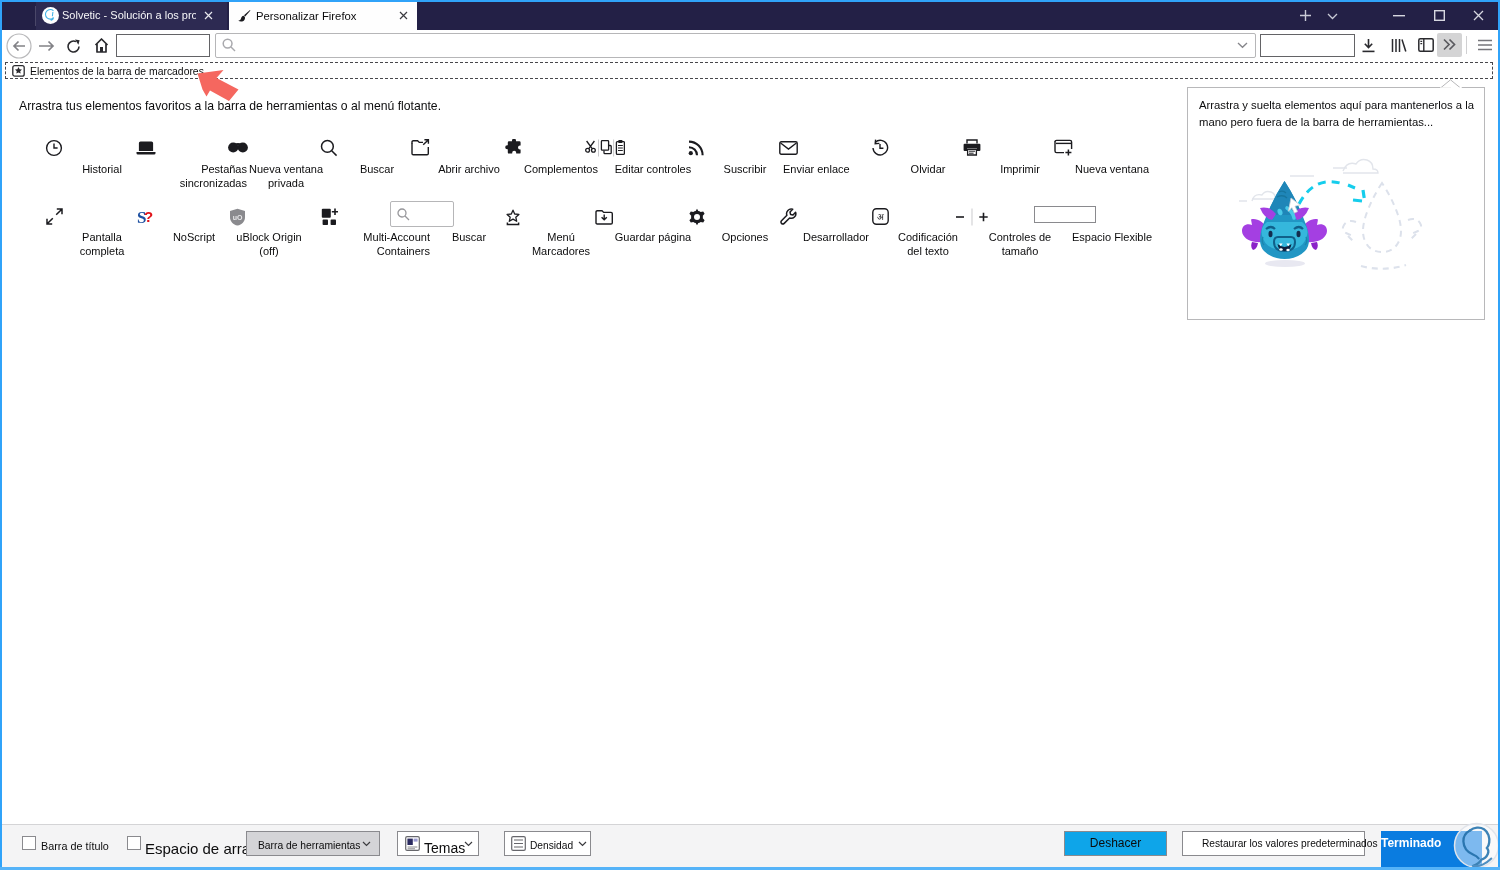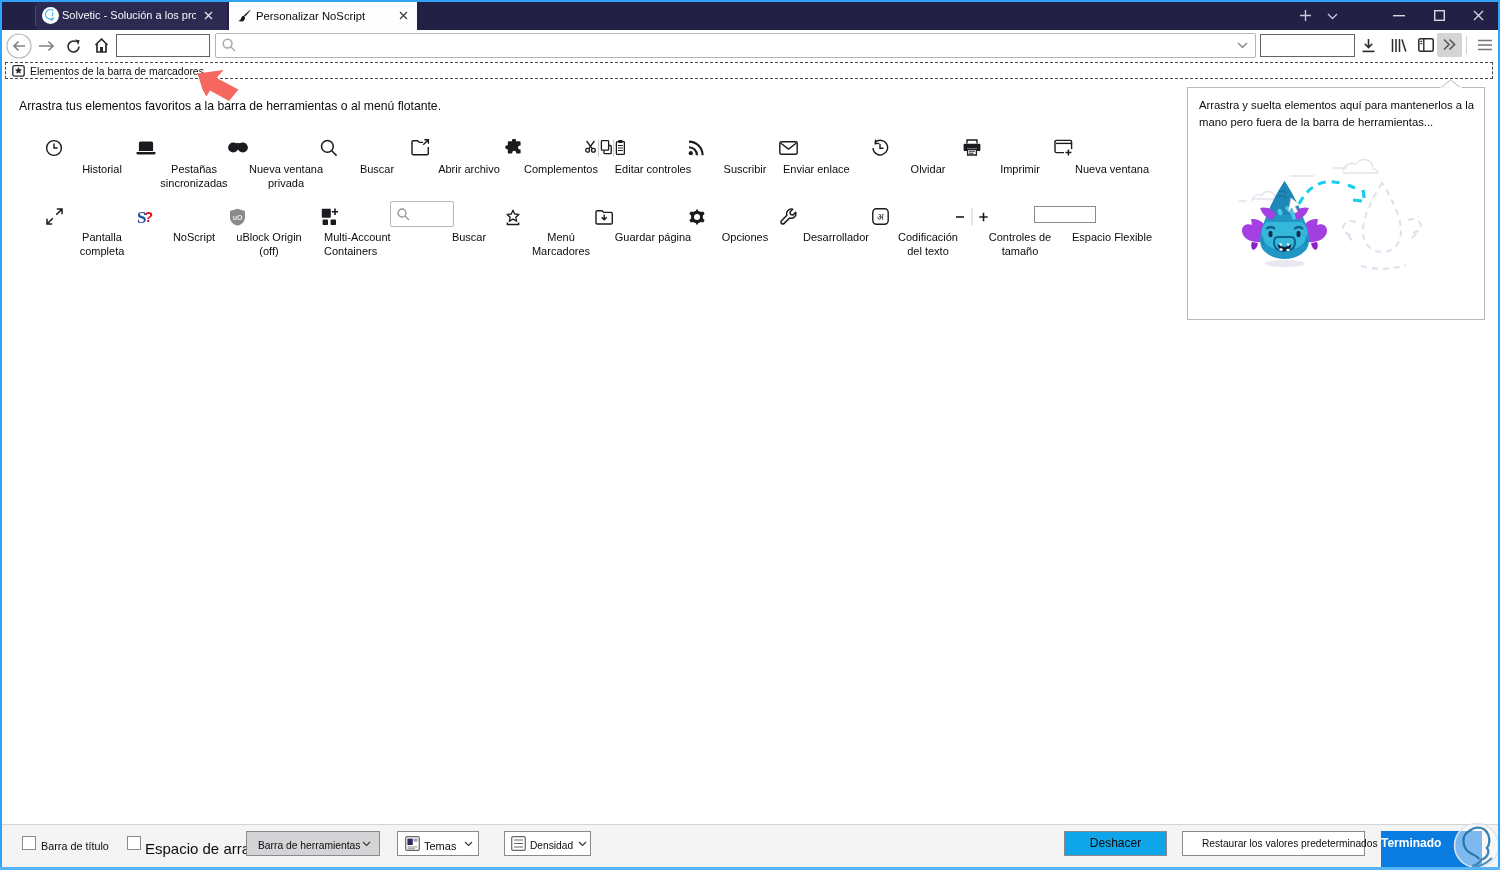--- a/index.html
+++ b/index.html
@@ -25,21 +25,21 @@
 <div class="abs" style="left:62px;top:9px;width:134px;height:14px;overflow:hidden;font-size:11px;color:#f6f6f8;white-space:nowrap;">Solvetic - Solución a los problem</div>
 <svg class="abs" style="left:204px;top:11px;" width="9" height="9" viewBox="0 0 9 9">
     <path d="M1 1 L8 8 M8 1 L1 8" stroke="#e8e8ee" stroke-width="1.2"></path>
   </svg>
 
 <div class="abs" style="left:229px;top:2px;width:188px;height:28px;background:#fefefe;"></div>
 <svg class="abs" style="left:237px;top:9px;" width="14" height="14" viewBox="0 0 14 14">
   <path d="M13 1 L7 6.2 L8.2 7.4 L13.4 1.4 Z" fill="#1a1a1e"></path>
   <path d="M6.6 6.8 C5 7 4.4 8.2 4 9.6 C3.6 11 2.6 11.6 1.2 11.8 C3.2 13 6.2 12.8 7.4 11 C8.2 9.8 8.2 8 7.6 7.4 Z" fill="#1a1a1e"></path>
 </svg>
-<div class="abs" style="left:256px;top:9.5px;font-size:11.3px;color:#0c0c0d;white-space:nowrap;">Personalizar NoScript</div>
+<div class="abs" style="left:256px;top:9.5px;font-size:11.3px;color:#0c0c0d;white-space:nowrap;">Personalizar Firefox</div>
 <svg class="abs" style="left:399px;top:11px;" width="9" height="9" viewBox="0 0 9 9">
     <path d="M1 1 L8 8 M8 1 L1 8" stroke="#3b3b40" stroke-width="1.2"></path>
   </svg>
 
 <svg class="abs" style="left:1299px;top:9px;" width="13" height="13" viewBox="0 0 13 13">
     <path d="M6.5 1 V12 M1 6.5 H12" stroke="#c9cad6" stroke-width="1.4"></path>
   </svg>
 <svg class="abs" style="left:1327px;top:13px;" width="11" height="7" viewBox="0 0 11 7">
     <path d="M1 1 L5.5 5.5 L10 1" stroke="#c9cad6" stroke-width="1.3" fill="none"></path>
   </svg>
@@ -118,21 +118,21 @@
 <polygon points="197.5,73.5 223.5,70 216.5,78 238.5,89.5 229,101 210,90.5 206.5,96.5 202.5,89.5" fill="#f5675f"></polygon>
 </svg>
 
 <div class="abs" style="left:19px;top:98.5px;font-size:12.2px;color:#0c0c0d;">Arrastra tus elementos favoritos a la barra de herramientas o al menú flotante.</div>
 
 <div class="abs lbl" style="left:1px;top:161.5px;width:106px;text-align:center;">Historial</div>
 <svg class="abs" style="left:45px;top:139px;" width="18" height="18" viewBox="0 0 18 18">
     <circle cx="9" cy="9" r="7.4" fill="none" stroke="#1b1b1f" stroke-width="1.4"></circle>
 <path d="M9 4.6 V9 H12.6" fill="none" stroke="#1b1b1f" stroke-width="1.4"></path>
   </svg>
-<div class="abs lbl" style="left:93px;top:161.5px;width:106px;text-align:center;">Pestañas<br>sincronizadas</div>
+<div class="abs lbl" style="left:93px;top:161.5px;width:106px;text-align:right;">Pestañas<br>sincronizadas</div>
 <svg class="abs" style="left:136px;top:140px;" width="20" height="16" viewBox="0 0 20 16">
     <path d="M4.5 1.5 h11 a1.6 1.6 0 0 1 1.6 1.6 V11 H2.9 V3.1 a1.6 1.6 0 0 1 1.6-1.6 Z" fill="#1b1b1f"></path>
 <path d="M0.5 12 h19 v1.2 a1.4 1.4 0 0 1 -1.4 1.4 H1.9 a1.4 1.4 0 0 1 -1.4 -1.4 Z" fill="#1b1b1f"></path>
   </svg>
 <div class="abs lbl" style="left:185px;top:161.5px;width:106px;text-align:center;">Nueva ventana<br>privada</div>
 <svg class="abs" style="left:228px;top:142px;" width="20" height="11" viewBox="0 0 20 11">
     <circle cx="5.2" cy="5.5" r="5.1" fill="#1b1b1f"></circle>
 <circle cx="14.8" cy="5.5" r="5.1" fill="#1b1b1f"></circle>
 <path d="M6 2.2 q4 -2.6 8 0 l-0.7 2.6 q-3.3 -2 -6.6 0 Z" fill="#1b1b1f"></path>
   </svg>
@@ -207,21 +207,21 @@
 <div class="abs lbl" style="left:93px;top:229.5px;width:106px;text-align:center;">NoScript</div>
 <svg class="abs" style="left:137px;top:208px;" width="18" height="18" viewBox="0 0 18 18">
     <text x="0" y="15" font-family="Liberation Serif,serif" font-weight="bold" font-size="17" fill="#1c4fa0">S</text>
 <text x="7" y="14" font-family="Liberation Sans,sans-serif" font-weight="bold" font-size="15" fill="#e01218">?</text>
   </svg>
 <div class="abs lbl" style="left:168px;top:229.5px;width:106px;text-align:center;">uBlock Origin<br>(off)</div>
 <svg class="abs" style="left:229px;top:208px;" width="17" height="18" viewBox="0 0 17 18">
     <path d="M8.5 0.8 L16 3 V9 C16 13.8 12.8 16.6 8.5 17.6 C4.2 16.6 1 13.8 1 9 V3 Z" fill="#8a8a8e"></path>
 <text x="8.5" y="11.6" font-size="7" font-weight="bold" fill="#e8e8ea" text-anchor="middle" font-family="Liberation Sans,sans-serif">uO</text>
   </svg>
-<div class="abs lbl" style="left:276px;top:229.5px;width:106px;text-align:left;">Multi-Account<br>Containers</div>
+<div class="abs lbl" style="left:276px;top:229.5px;width:106px;text-align:right;">Multi-Account<br>Containers</div>
 <svg class="abs" style="left:321px;top:208px;" width="17" height="17" viewBox="0 0 17 17">
     <rect x="0.8" y="0.8" width="9" height="9" rx="1" fill="#1b1b1f"></rect>
 <path d="M14 0.5 V7 M10.8 3.8 H17.2" stroke="#1b1b1f" stroke-width="1.6"></path>
 <rect x="1.6" y="11.6" width="5.4" height="5.4" rx="0.8" fill="#1b1b1f"></rect>
 <rect x="9.6" y="11.6" width="5.4" height="5.4" rx="0.8" fill="#1b1b1f"></rect>
   </svg>
 <div class="abs lbl" style="left:368px;top:229.5px;width:106px;text-align:center;">Buscar</div>
 <div class="abs" style="left:390px;top:201px;width:62px;height:24px;border:1px solid #b6b6b8;border-radius:2px;background:#fff;"></div>
 <svg class="abs" style="left:397px;top:208px;" width="13" height="13" viewBox="0 0 13 13">
     <circle cx="5" cy="5" r="4" fill="none" stroke="#97979b" stroke-width="1.3"></circle>
@@ -337,21 +337,21 @@
     <path d="M1 1 L4.5 4.5 L8 1" stroke="#3a3a3e" stroke-width="1.2" fill="none"></path>
   </svg>
 
 <div class="abs" style="left:397px;top:831px;width:82px;height:25px;background:#fff;border:1px solid #8a8a8e;box-sizing:border-box;"></div>
 <svg class="abs" style="left:405px;top:836px;" width="15" height="15" viewBox="0 0 15 15">
   <rect x="0.7" y="0.7" width="13.6" height="13.6" rx="1.4" fill="#fff" stroke="#66666b" stroke-width="1.2"></rect>
   <rect x="2.4" y="2.6" width="5.4" height="6.4" fill="#2b2b60"></rect>
   <rect x="8.6" y="2.6" width="4" height="3" fill="#9a9ad0"></rect>
   <path d="M2.6 11 H12.4 M2.6 12.8 H10" stroke="#8a8a8e" stroke-width="1"></path>
 </svg>
-<div class="abs" style="left:424px;top:840px;font-size:11px;color:#0c0c0d;">Temas</div>
+<div class="abs" style="left:424px;top:840px;font-size:14px;color:#0c0c0d;">Temas</div>
 <svg class="abs" style="left:464px;top:841px;" width="9" height="6" viewBox="0 0 9 6">
     <path d="M1 1 L4.5 4.5 L8 1" stroke="#3a3a3e" stroke-width="1.2" fill="none"></path>
   </svg>
 
 <div class="abs" style="left:504px;top:831px;width:87px;height:25px;background:#fff;border:1px solid #8a8a8e;box-sizing:border-box;"></div>
 <svg class="abs" style="left:511px;top:836px;" width="15" height="15" viewBox="0 0 15 15">
   <rect x="0.7" y="0.7" width="13.6" height="13.6" rx="1.4" fill="#fff" stroke="#66666b" stroke-width="1.2"></rect>
   <path d="M3 4 H12 M3 7.5 H12 M3 11 H12" stroke="#66666b" stroke-width="1.2"></path>
 </svg>
 <div class="abs" style="left:530px;top:840px;font-size:10.2px;color:#0c0c0d;">Densidad</div>

